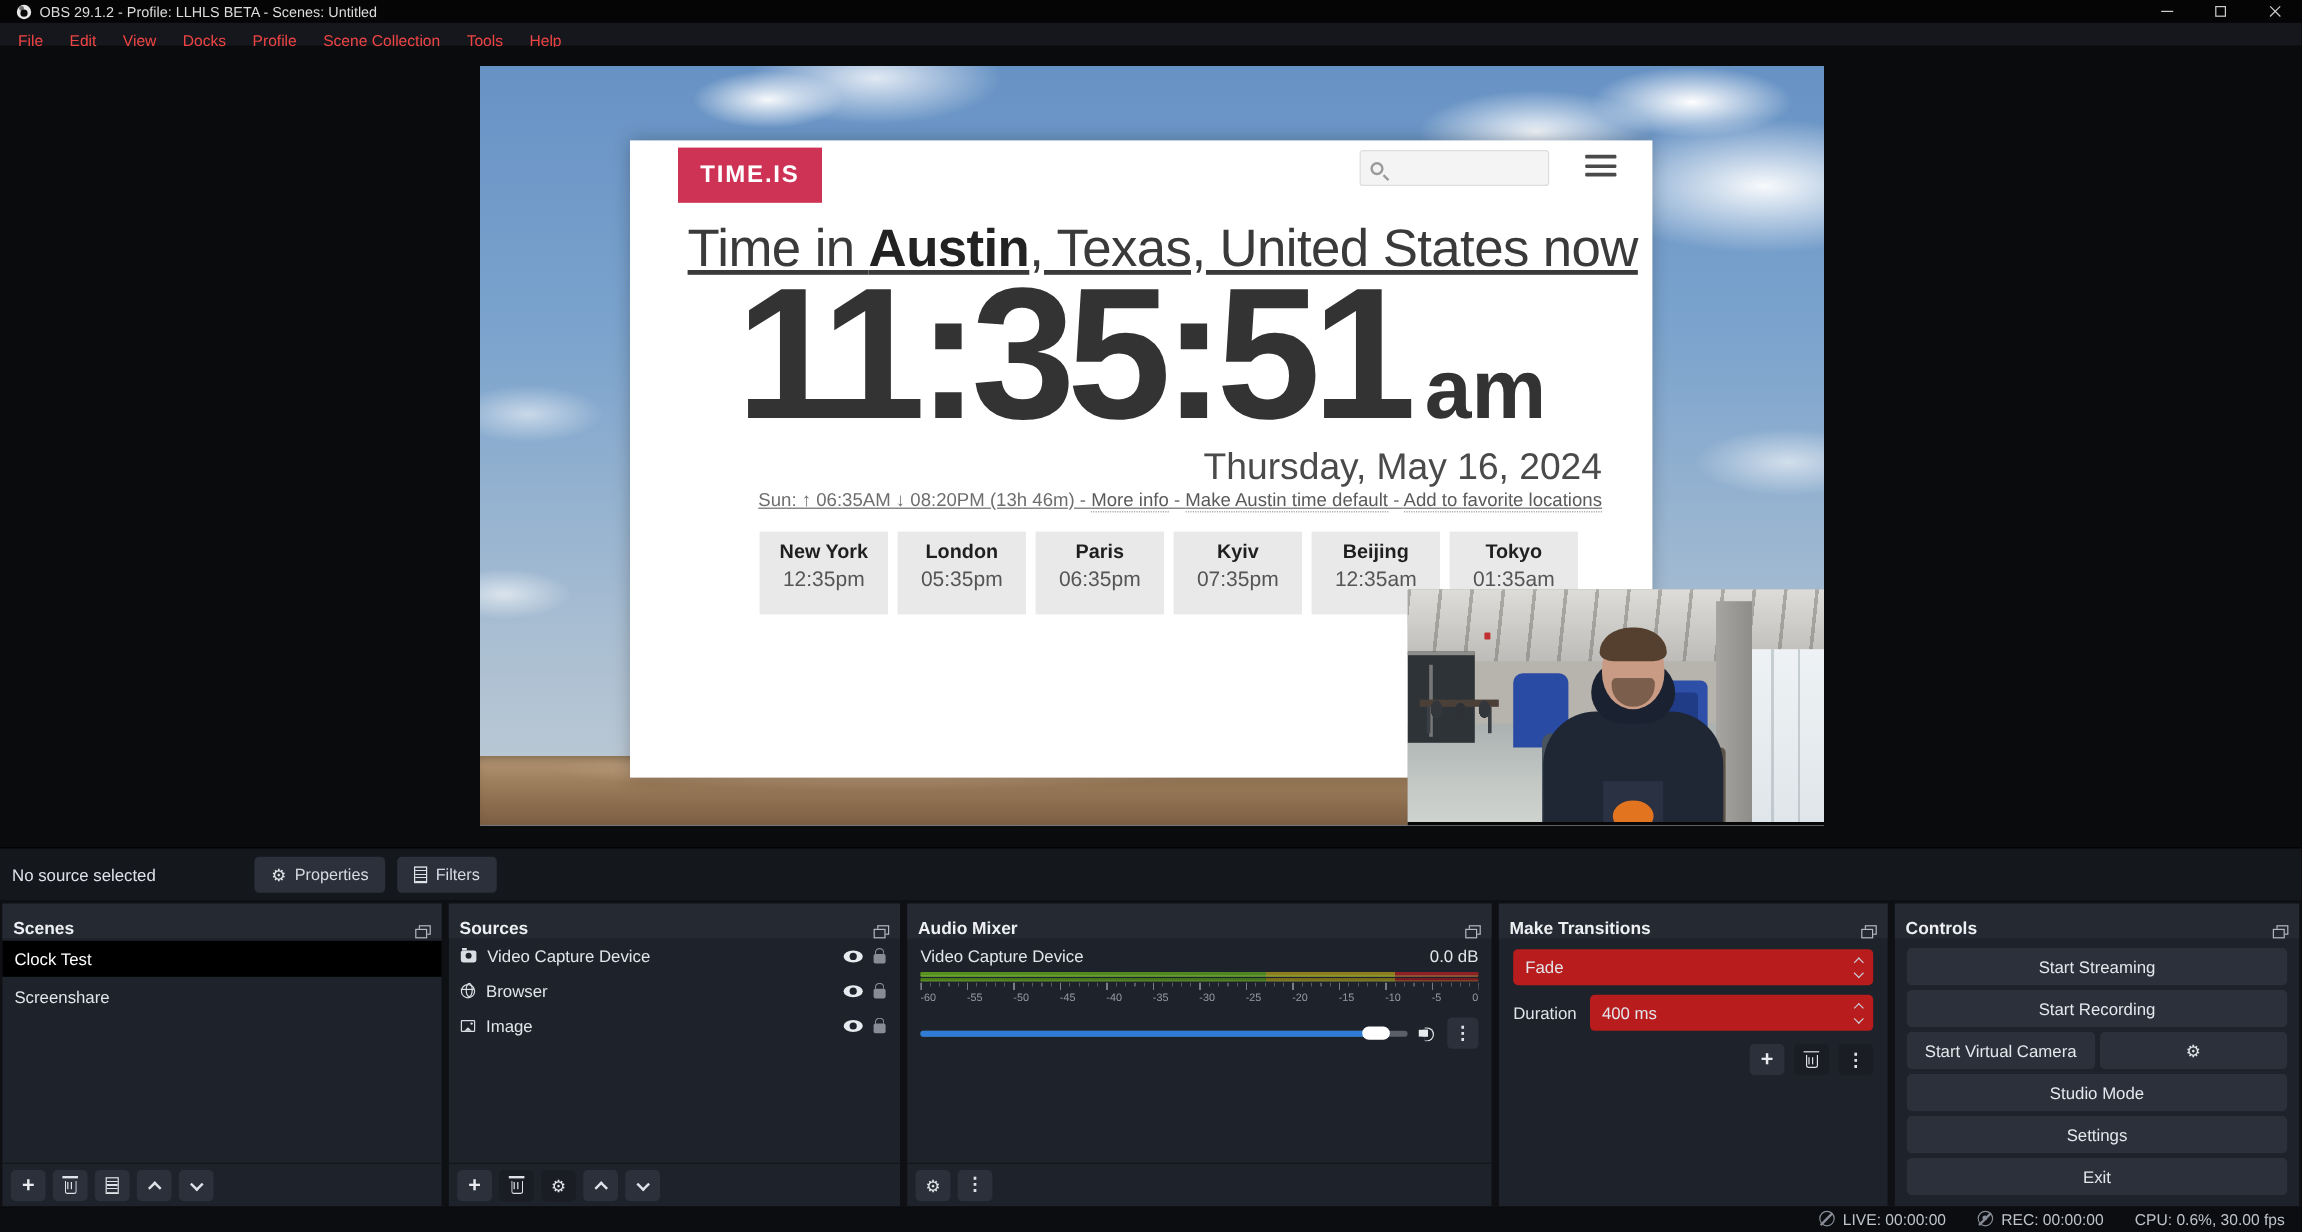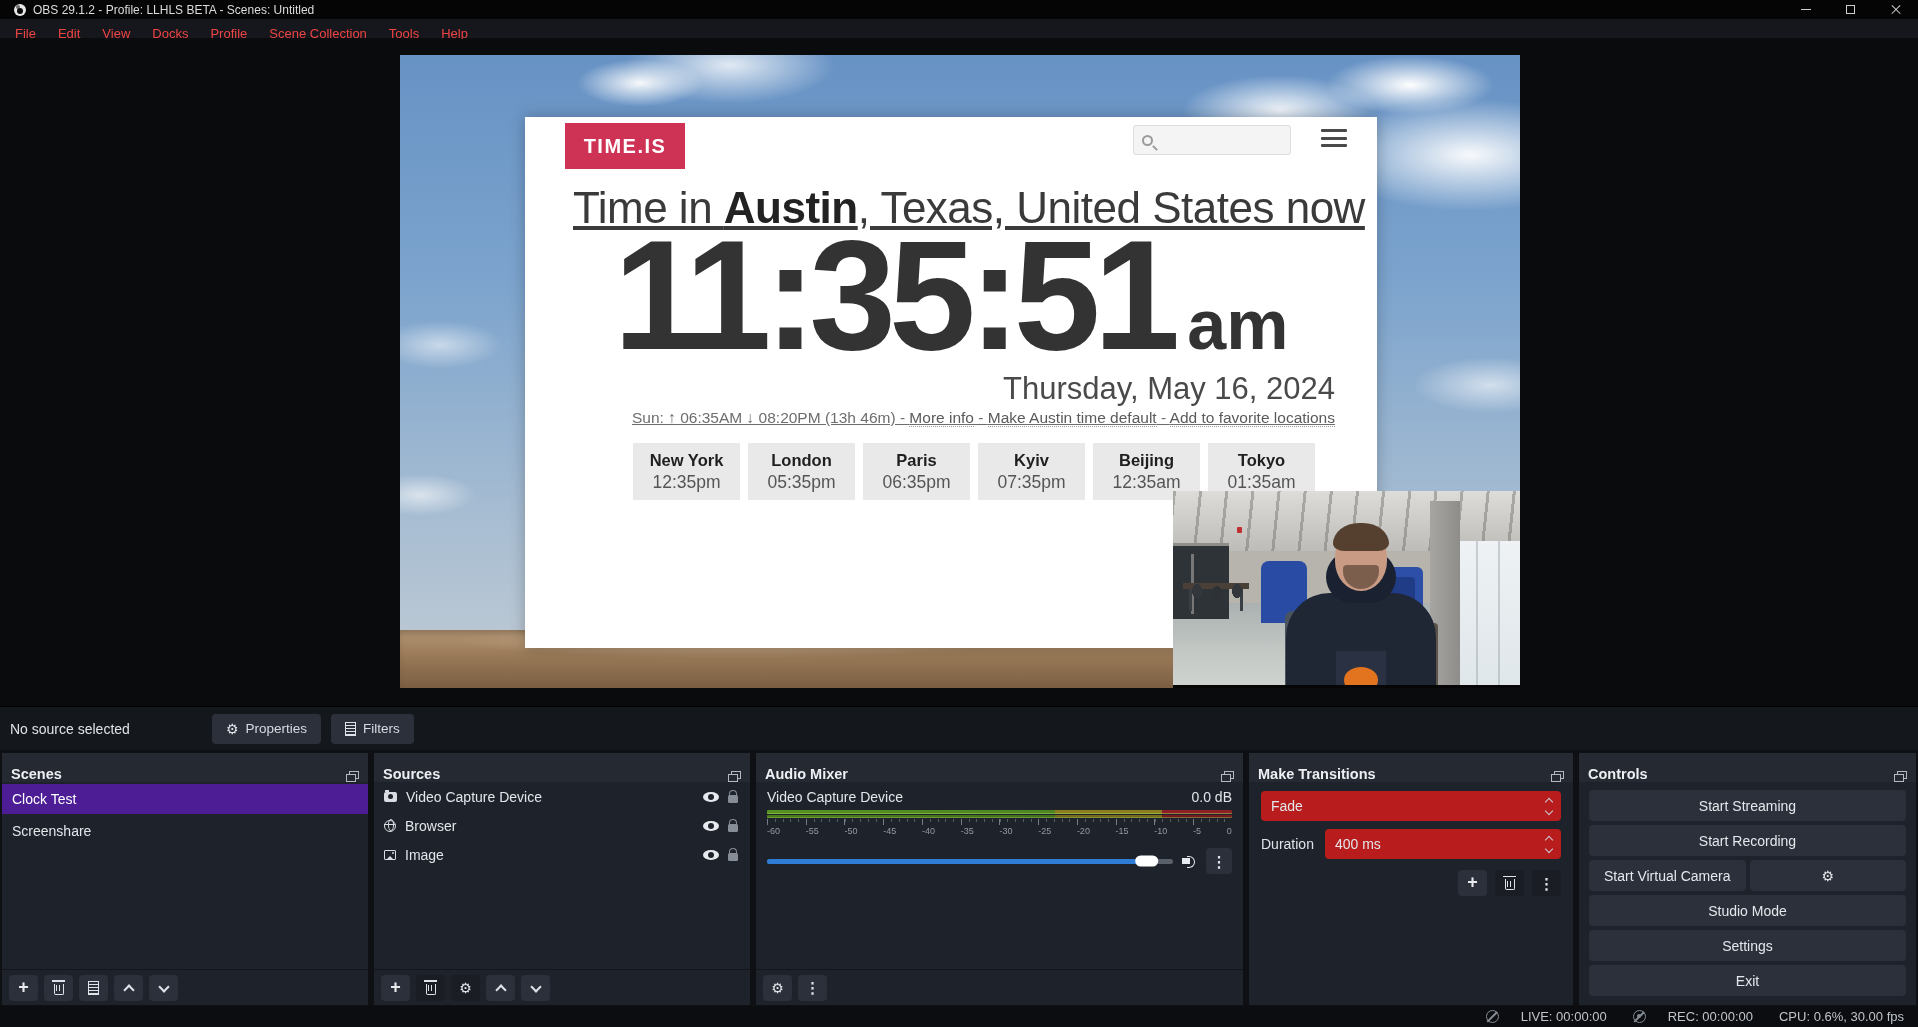--- a/index.html
+++ b/index.html
@@ -57,21 +57,21 @@
   .ti-burger i { display:block; height:3px; background:#4a4a4a; border-radius:1px; }
   .ti-heading { position:absolute; left:48px; top:66px; font-size:44px; color:#3a3a3a; letter-spacing:-.5px;text-decoration:underline; }
   .ti-heading b { color:#222; font-weight:bold; }
   .ti-clock { position:absolute; left:0; right:0; top:100px; display:flex; justify-content:center; align-items:baseline; color:#333; }
   .ti-time { font-size:156px; font-weight:bold; letter-spacing:-7px; line-height:1; }
   .ti-ampm { font-size:70px; font-weight:bold; margin-left:14px; line-height:1; }
   .ti-date { position:absolute; right:42px; top:254px; font-size:31px; color:#4a4a4a; }
   .ti-sun { position:absolute; right:42px; top:292px; font-size:15.5px; color:#6e6e6e; white-space:nowrap;text-decoration:underline; }
   .ti-link { color:#5a5a5a; border-bottom:1px dotted #9a9a9a; }
   .ti-cities { position:absolute; left:108px; top:326px; display:flex; gap:8px; }
-  .ti-city { width:107px; height:57px; background:#e9e9ea; text-align:center; padding-top:8px; }
+  .ti-city { width:107px; height:69px; background:#e9e9ea; text-align:center; padding-top:8px; }
   .ti-city .c-name { font-size:16.5px; font-weight:bold; color:#1f1f1f; }
   .ti-city .c-time { font-size:17.5px; color:#555; margin-top:2px; }
 
   
   .webcam { position:absolute; right:0; bottom:0; width:347px; height:197px; overflow:hidden; background:#b7b4ae; border-bottom:3px solid #060606; }
   .cam-floor { position:absolute; left:0; right:0; top:112px; bottom:0; background:linear-gradient(180deg,#aab1b0,#c3c8c5 60%,#cfd3cf); }
   .cam-ceiling { position:absolute; left:0; right:0; top:0; height:60px;
     background:
       repeating-linear-gradient(96deg, rgba(110,110,105,.45) 0 3px, rgba(0,0,0,0) 3px 26px),
       linear-gradient(180deg,#dddcd8,#bdbcb8);
@@ -128,21 +128,21 @@
   .trash-glyph { width:10px; height:11px; border:1.4px solid #dfe3e9; border-top:none; border-radius:0 0 2px 2px; position:relative; margin-top:3px; }
   .trash-glyph::before { content:""; position:absolute; left:-3px; top:-3.5px; width:13px; height:1.6px; background:#dfe3e9; }
   .trash-glyph::after { content:""; position:absolute; left:1.5px; top:1.5px; width:1.3px; height:6px; background:#dfe3e9; box-shadow:3px 0 0 #dfe3e9; }
   .chev { width:8px; height:8px; border-left:2px solid #dfe3e9; border-bottom:2px solid #dfe3e9; display:block; }
   .chev.up { transform:rotate(135deg); margin-top:4px; }
   .chev.down { transform:rotate(-45deg); margin-top:-2px; }
   .kebab-glyph { font-size:15px; font-weight:bold; color:#dfe3e9; line-height:1; letter-spacing:0; }
 
   
   .scene-row { height:30px; display:flex; align-items:center; padding:0 10px; font-size:14px; color:#e2e5ea; margin-top:2px; }
-  .scene-row.selected { background:#4c1d95; color:#fff; }
+  .scene-row.selected { background:#000000; color:#fff; }
   .source-row { height:29px; display:flex; align-items:center; padding:0 12px 0 10px; font-size:14px; color:#e2e5ea; gap:9px; }
   .source-label { flex:1; }
   .eye-icon { width:16px; height:10px; background:#e7eaee; border-radius:50% / 50%; position:relative; flex:0 0 auto; }
   .eye-icon::after { content:""; position:absolute; left:5px; top:2px; width:6px; height:6px; background:#1e222a; border-radius:50%; }
   .lock-icon { width:10px; height:8px; background:#878d96; border-radius:1.5px; position:relative; margin-top:5px; flex:0 0 auto; }
   .lock-icon::before { content:""; position:absolute; left:1px; top:-5px; width:6px; height:6px; border:1.6px solid #878d96; border-bottom:none; border-radius:4px 4px 0 0; }
   .cam-src-icon { width:13px; height:10px; background:#d9dce2; border-radius:2px; position:relative; flex:0 0 auto; }
   .cam-src-icon::after { content:""; position:absolute; left:4px; top:2.5px; width:5px; height:5px; border-radius:50%; background:#1e222a; }
   .cam-src-icon::before { content:""; position:absolute; left:1px; top:-2px; width:4px; height:2px; background:#d9dce2; }
   .globe-icon { width:12px; height:12px; border:1.4px solid #d9dce2; border-radius:50%; position:relative; flex:0 0 auto; }
@@ -185,21 +185,21 @@
 
   
   .controls-body { padding:8px 10px; display:flex; flex-direction:column; gap:4px; }
   .ctl-btn { height:31px; background:#2b303a; border-radius:4px; color:#e4e7ec; font-size:14px; display:flex; align-items:center; justify-content:center; }
   .vc-row { display:flex; gap:4px; }
   .vc-row .ctl-btn { flex:1; }
   .vc-gear { width:34px; height:31px; flex:0 0 34px; }
 
   
   .statusbar { height:21px; background:#0b0d10; display:flex; align-items:center; justify-content:flex-end; gap:26px; padding-right:14px; font-size:13px; color:#bfc4cb; }
-  .stat-item { display:flex; align-items:center; gap:22px; }
+  .stat-item { display:flex; gap:7px; }
   .slash-circle { width:13px; height:13px; border:1.5px solid #868c95; border-radius:50%; position:relative; }
   .slash-circle::after { content:""; position:absolute; left:-2px; top:4.5px; width:14px; height:1.5px; background:#868c95; transform:rotate(-45deg); }
   .slash-circle.filled::before { content:""; position:absolute; left:3px; top:3px; width:4px; height:4px; border-radius:50%; background:#868c95; }
 </style>
 </head>
 <body>
 
 <div class="titlebar">
   <span class="obs-logo"></span>
   <span class="title-text">OBS 29.1.2 - Profile: LLHLS BETA - Scenes: Untitled</span>

